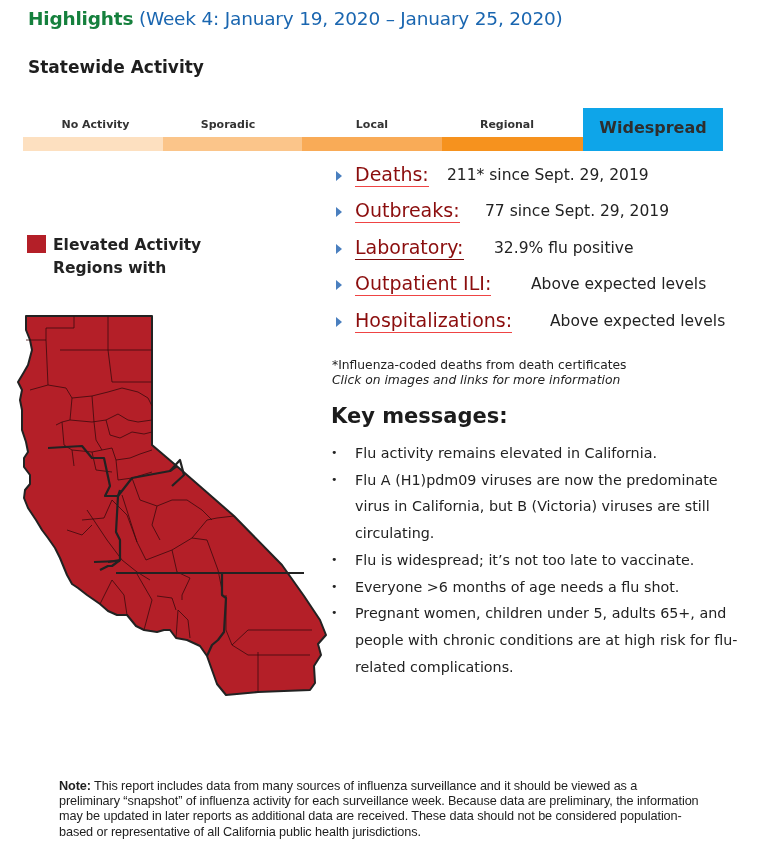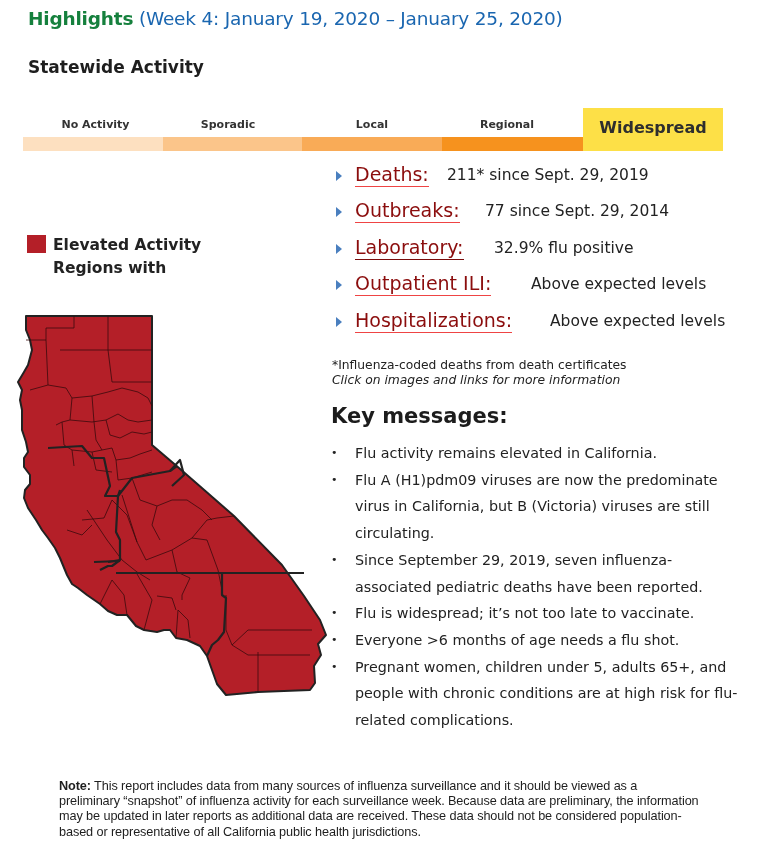--- a/index.html
+++ b/index.html
@@ -8,21 +8,21 @@
 
   .title { position: absolute; left: 28px; top: 8px; font-size: 18.5px; color: #1a66b0; white-space: nowrap; letter-spacing: -0.2px; }
   .title .strong { font-weight: bold; color: #15803d; }
   .title .week { font-weight: normal; }
 
   .subtitle { position: absolute; left: 28px; top: 57px; font-size: 17px; font-weight: bold; color: #1e1e1e; }
 
   .scale { position: absolute; left: 23px; top: 108px; width: 700px; height: 43px; }
   .scale .seg { position: absolute; bottom: 0; height: 14px; }
   .scale .lbl { position: absolute; top: 10px; font-size: 11px; font-weight: bold; color: #333; text-align: center; }
-  .scale .wide { position: absolute; left: 560px; top: 0; width: 140px; height: 43px; background: #fde047; }
+  .scale .wide { position: absolute; left: 560px; top: 0; width: 140px; height: 43px; background: #0ea5e9; }
   .scale .wide span { position: absolute; left: 0; right: 0; top: 10px; text-align: center; font-size: 16px; font-weight: bold; color: #2e2e2e; }
 
   .legend { position: absolute; left: 27px; top: 234px; }
   .legend .swatch { position: absolute; left: 0; top: 1px; width: 19px; height: 18px; background: #b41f28; }
   .legend .text { position: absolute; left: 26px; top: 0; font-size: 15.5px; font-weight: bold; color: #222; line-height: 23px; white-space: nowrap; }
 
   .map { position: absolute; left: 12px; top: 310px; width: 320px; height: 395px; }
 
   .stats { position: absolute; left: 336px; top: 162px; }
   .stat { position: absolute; left: 0; white-space: nowrap; height: 30px; }
@@ -130,21 +130,21 @@
 
 <div class="stats">
   <div class="stat" style="top:0;">
     <span class="arrow"></span>
     <a class="link">Deaths:</a>
     <span class="val" style="left:111px;">211* since Sept. 29, 2019</span>
   </div>
   <div class="stat" style="top:36px;">
     <span class="arrow"></span>
     <a class="link">Outbreaks:</a>
-    <span class="val" style="left:149px;">77 since Sept. 29, 2014</span>
+    <span class="val" style="left:149px;">77 since Sept. 29, 2019</span>
   </div>
   <div class="stat" style="top:73px;">
     <span class="arrow"></span>
     <a class="link red">Laboratory:</a>
     <span class="val" style="left:158px;">32.9% flu positive</span>
   </div>
   <div class="stat" style="top:109px;">
     <span class="arrow"></span>
     <a class="link">Outpatient ILI:</a>
     <span class="val" style="left:195px;">Above expected levels</span>
@@ -159,21 +159,20 @@
 <div class="footnote">
   <div>*Influenza-coded deaths from death certificates</div>
   <div class="ital">Click on images and links for more information</div>
 </div>
 
 <div class="key-title">Key messages:</div>
 
 <ul class="bullets">
   <li>Flu activity remains elevated in California.</li>
   <li>Flu A (H1)pdm09 viruses are now the predominate virus in California, but B (Victoria) viruses are still circulating.</li>
-  <li>Since September 29, 2019, seven influenza-associated pediatric deaths have been reported.</li>
   <li>Flu is widespread; it’s not too late to vaccinate.</li>
   <li>Everyone &gt;6 months of age needs a flu shot.</li>
   <li>Pregnant women, children under 5, adults 65+, and people with chronic conditions are at high risk for flu-related complications.</li>
 </ul>
 
 <div class="note">
   <b>Note:</b><span> This report includes data from many sources of influenza surveillance and it should be viewed as a preliminary “snapshot” of influenza activity for each surveillance week. Because data are preliminary, the information may be updated in later reports as additional data are received. These data should not be considered population-based or representative of all California public health jurisdictions.</span>
 </div>
 
 </body></html>

